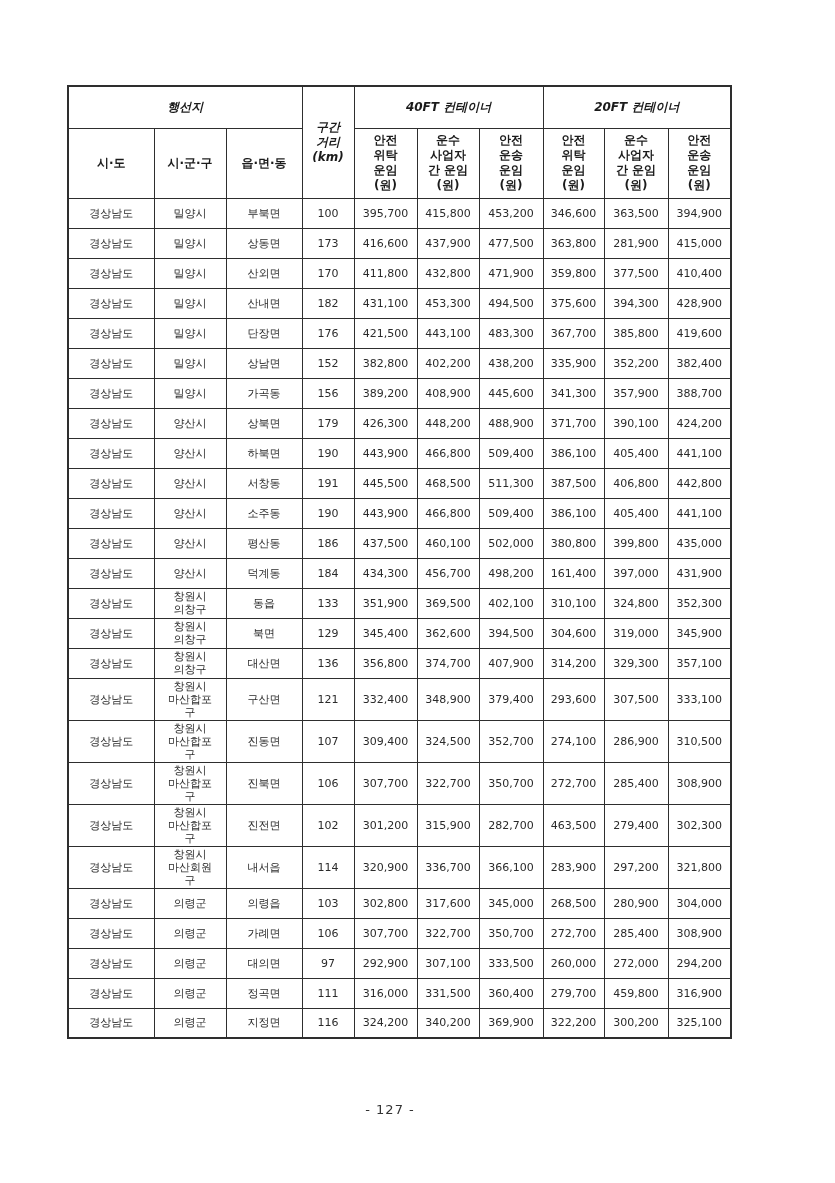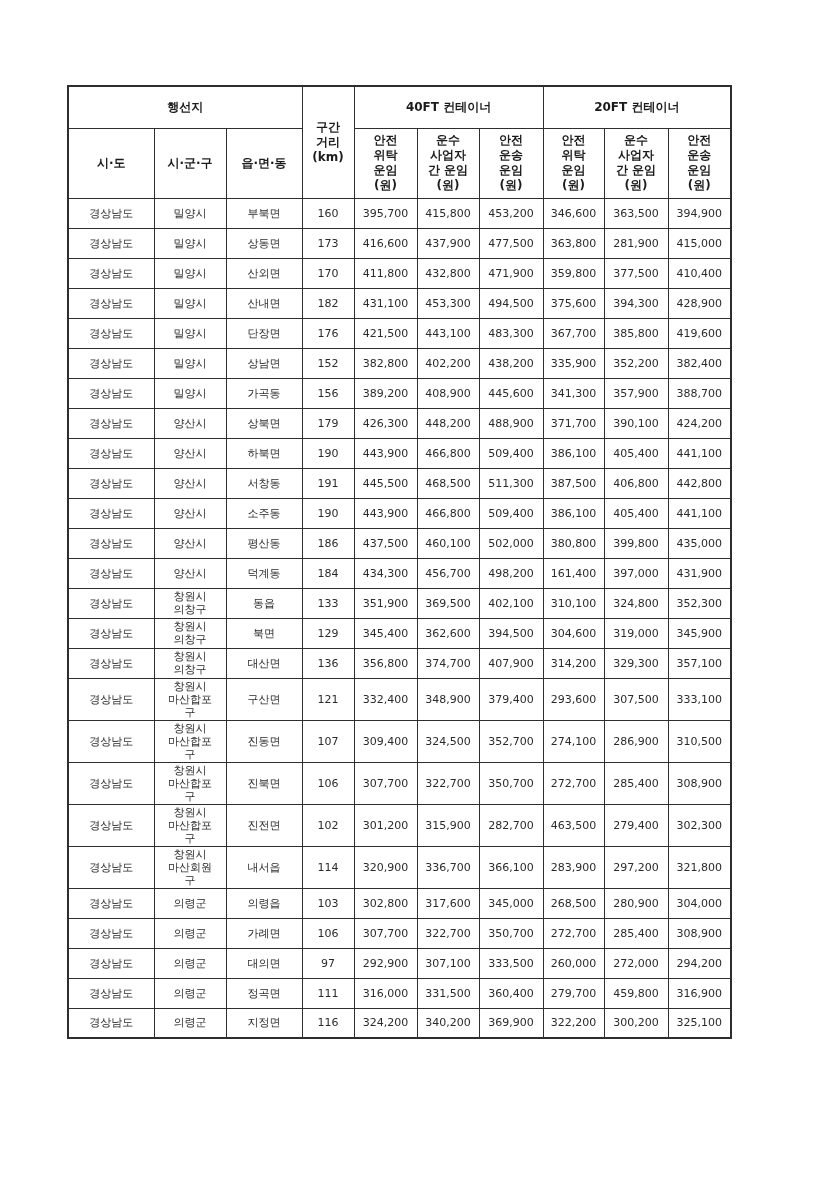--- a/index.html
+++ b/index.html
@@ -27,21 +27,21 @@
     white-space: pre-line;
     overflow: hidden;
     padding: 1px 1px;
   }
   .fare-table thead th {
     font-weight: bold;
     font-size: 12px;
     line-height: 15px;
     color: #1b1b1b;
   }
-  .fare-table thead tr.hr1 { height: 42px; }
+  .fare-table thead tr.hr1 { height: 42px; font-style: italic; }
   .fare-table thead tr.hr2 { height: 70px; }
   .fare-table tbody tr { height: 30px; }
   .fare-table tbody td {
     font-size: 11px;
     line-height: 13px;
     color: #2a2a2a;
   }
   .footer-pagenum {
     position: absolute;
     top: 1102px;
@@ -108,21 +108,21 @@
 운송
 운임
 (원)</th>
       </tr>
     </thead>
     <tbody>
         <tr>
           <td>경상남도</td>
           <td>밀양시</td>
           <td>부북면</td>
-          <td>160</td>
+          <td>100</td>
           <td>395,700</td>
           <td>415,800</td>
           <td>453,200</td>
           <td>346,600</td>
           <td>363,500</td>
           <td>394,900</td>
         </tr>
         <tr>
           <td>경상남도</td>
           <td>밀양시</td>
@@ -432,14 +432,15 @@
           <td>324,200</td>
           <td>340,200</td>
           <td>369,900</td>
           <td>322,200</td>
           <td>300,200</td>
           <td>325,100</td>
         </tr>
       </tbody>
   </table>
 
+  <div class="footer-pagenum">- 127 -</div>
 
 </div>
 
 </body></html>

